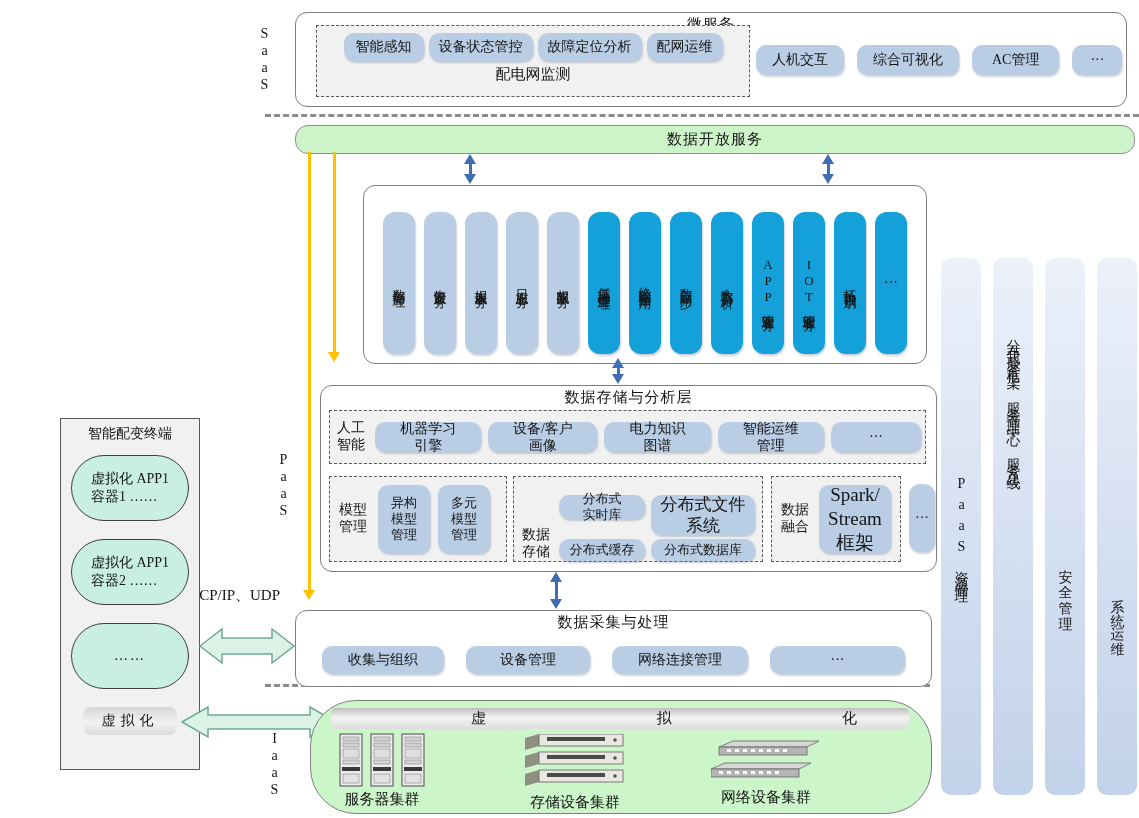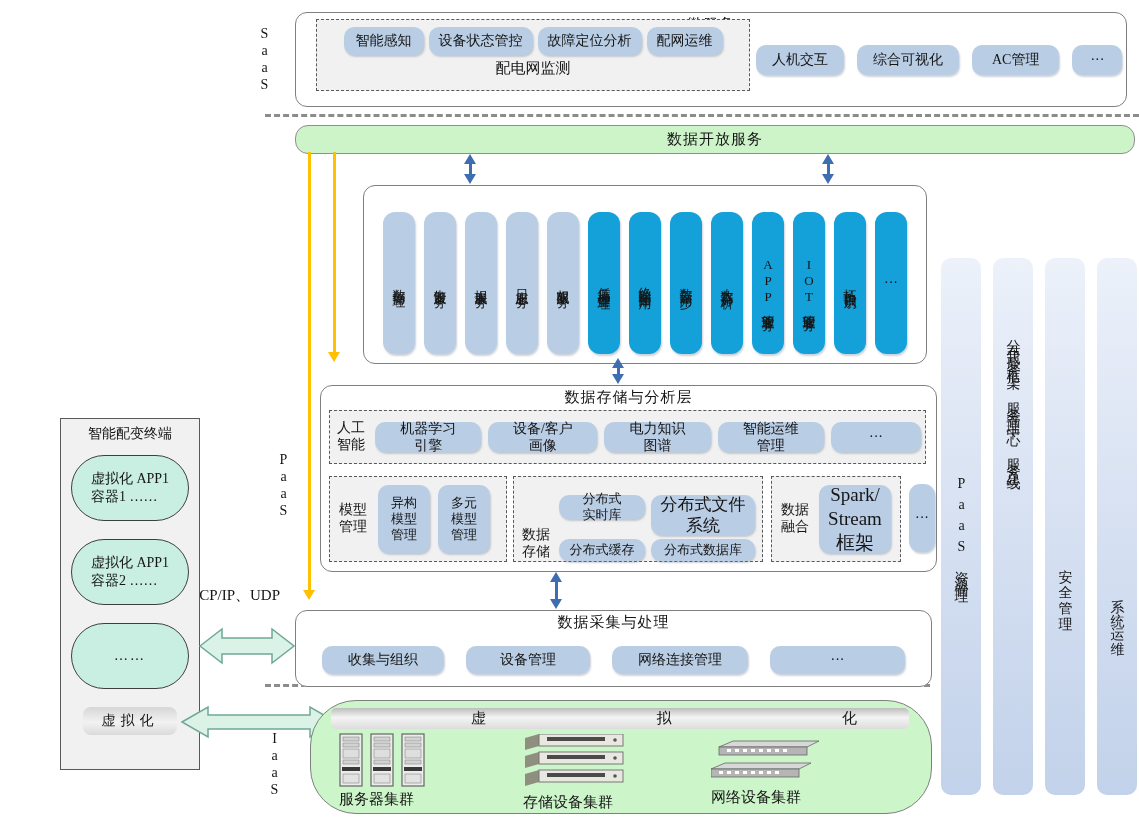--- a/index.html
+++ b/index.html
@@ -34,21 +34,21 @@
   .capsule{position:absolute;left:10px;width:116px;height:64px;background:#c9eee2;border:1.3px solid #3f3f3f;
            border-radius:33px;display:flex;align-items:center;justify-content:center;font-size:14px;text-align:left}
   .graypill{position:absolute;left:22px;top:288px;width:94px;height:28px;border-radius:8px;
             background:linear-gradient(180deg,#d6d6d6,#f2f2f2 55%,#dadada);display:flex;align-items:center;justify-content:center;
             font-size:14px;letter-spacing:5px}
   .iaasbox{position:absolute;left:310px;top:700px;width:620px;height:112px;background:#ccf5c9;
            border:1.2px solid #808080;border-radius:46px}
   .virtbar{position:absolute;left:20px;top:7px;width:578px;height:21px;border-radius:5px;
            background:linear-gradient(180deg,#bdbdbd,#f4f4f4 45%,#dcdcdc);
            display:flex;align-items:center;justify-content:space-between;padding:0 52px 0 140px;box-sizing:border-box;font-size:15px}
-  .cluster{position:absolute;display:flex;flex-direction:column;align-items:flex-start;gap:3px}
+  .cluster{position:absolute;display:flex;flex-direction:column;align-items:center;gap:3px}
   .cluster-icons{display:flex;align-items:flex-end;gap:7px}
   .cluster-label{font-size:15px;white-space:nowrap}
   .rbar{position:absolute;top:258px;width:40px;height:537px;border-radius:10px;
         background:linear-gradient(180deg,#ecf1fa 0%,#d4dff1 55%,#c2d2ea 100%);
         display:flex;justify-content:center;box-sizing:border-box}
   .rbar .vtext{font-size:14px;letter-spacing:6px}
   .moredots-v{position:absolute;border-radius:11px}
   .protocol{position:absolute;left:190px;top:586px;font-size:15px;white-space:nowrap}
   .sg-grid{display:grid;grid-template-columns:86px 104px;gap:4px 6px;align-items:stretch}
 </style>
@@ -59,21 +59,21 @@
 
   <div class="layer-label" style="left:257px;top:26px">SaaS</div>
   <div class="layer-label" style="left:276px;top:452px">PaaS</div>
   <div class="layer-label" style="left:267px;top:731px">IaaS</div>
 
   <div class="divider" style="left:265px;top:114px;width:874px"></div>
   <div class="divider" style="left:265px;top:684px;width:665px"></div>
 
   <div class="box" style="left:295px;top:12px;width:830px;height:93px">
     <div class="box-title">微服务</div>
-    <div class="dashedbox" style="left:20px;top:6px;width:432px;height:70px">
+    <div class="dashedbox" style="left:20px;top:12px;width:432px;height:70px">
       <div class="hrow" style="margin-top:7px;gap:5px">
         <div class="pill" style="height:28px;padding:0 12px">智能感知</div>
         <div class="pill" style="height:28px;padding:0 10px">设备状态管控</div>
         <div class="pill" style="height:28px;padding:0 10px">故障定位分析</div>
         <div class="pill" style="height:28px;padding:0 10px">配网运维</div>
       </div>
       <div style="text-align:center;font-size:15px;margin-top:4px">配电网监测</div>
     </div>
     <div class="hrow" style="position:absolute;left:460px;top:32px;gap:13px;justify-content:flex-start">
       <div class="pill" style="height:30px;padding:0 16px">人机交互</div>

